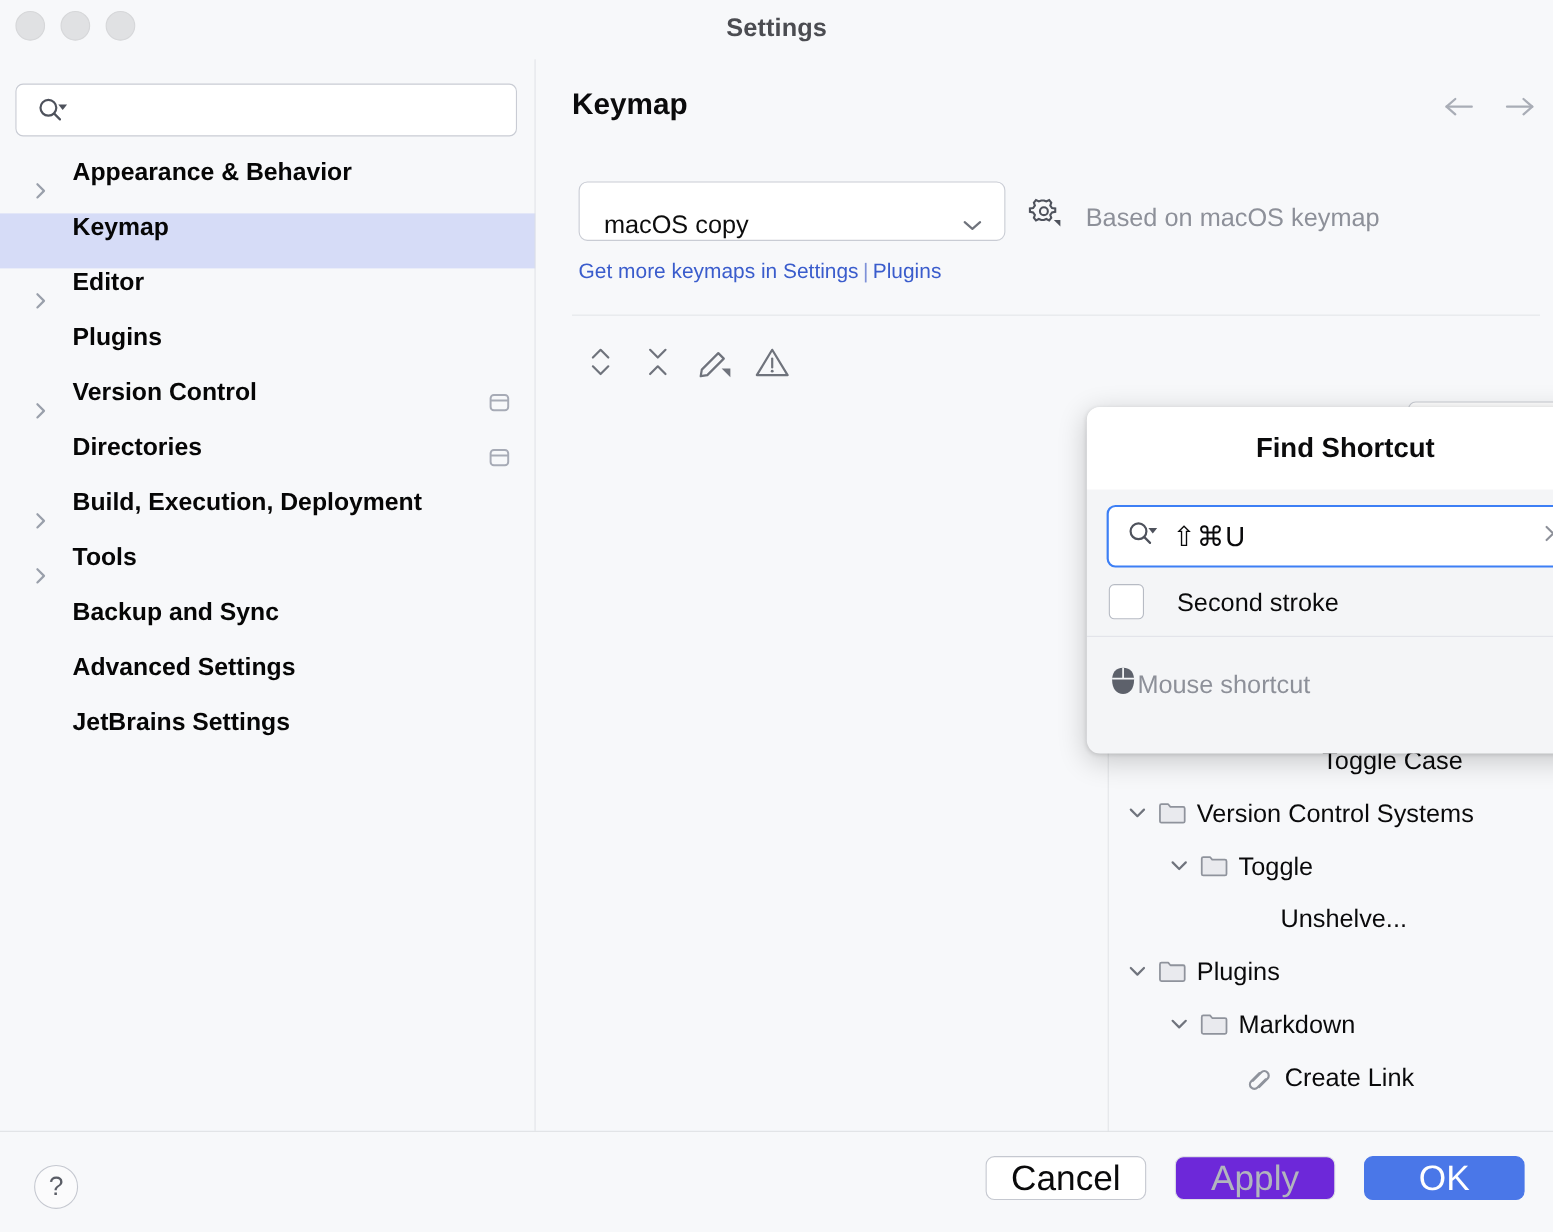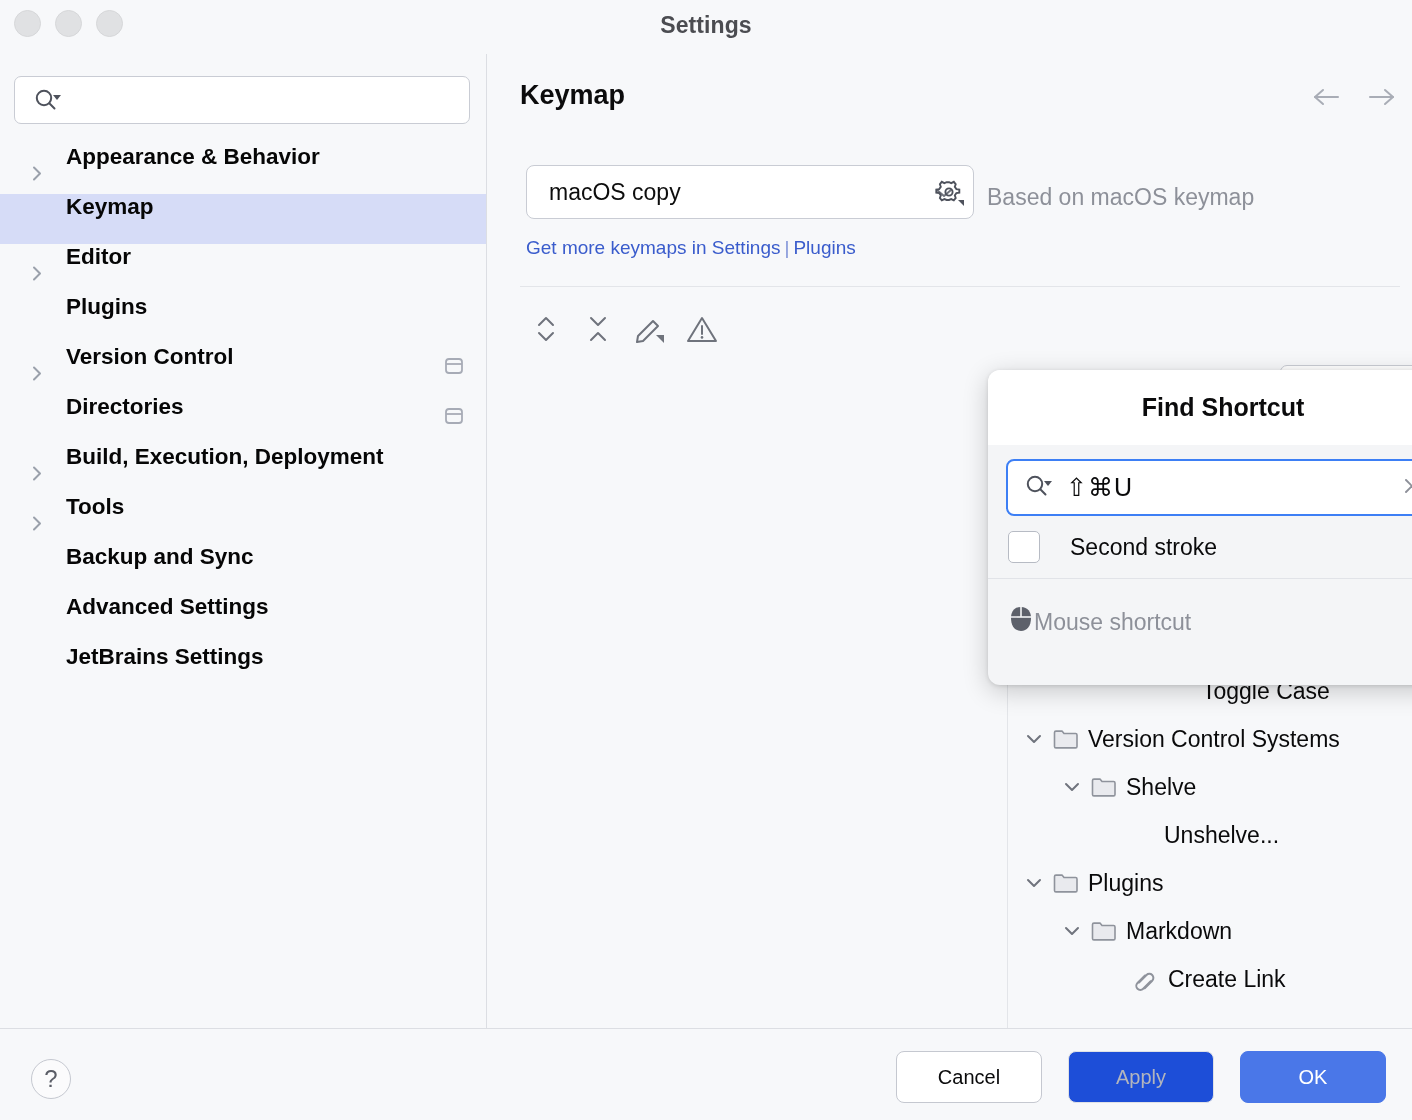--- a/index.html
+++ b/index.html
@@ -44,23 +44,23 @@
   }
   .scope-icon { position: absolute; right: 22px; top: 50%; transform: translateY(-50%); }
 
   
   .main { position: absolute; left: 487px; top: 54px; width: 925px; height: 974px; background: #f7f8fa; }
   .page-title { position: absolute; left: 33px; top: 26px; font-size: 27px; font-weight: bold; color: #0b0b0c; }
   .nav-arrows { position: absolute; right: 15px; top: 32px; display: flex; gap: 26px; }
   .nav-arrow { width: 30px; height: 22px; cursor: default; }
 
   .keymap-select {
-    position: absolute; left: 39px; top: 111px; width: 448px; height: 54px;
+    position: absolute; left: 39px; top: 111px; width: 388px; height: 54px;
     background: #ffffff; border: 1px solid #c9ccd4; border-radius: 8px;
-    display: flex; align-items: center; justify-content: space-between;
+    display: flex; align-items: flex-end; justify-content: space-between;
     padding: 0 18px 0 22px; font-size: 23px; color: #0d0d0d;
   }
   .gear-btn { position: absolute; left: 447px; top: 124px; }
   .based-on { position: absolute; left: 500px; top: 130px; font-size: 23px; color: #8d9099; }
   .get-more { position: absolute; left: 39px; top: 183px; font-size: 19px; color: #3a5ccc; }
   .get-more .sep { color: #7e91d8; padding: 0 4px; }
 
   .hr-top { position: absolute; left: 33px; top: 232px; width: 880px; height: 1px; background: #e3e5e9; }
 
   .toolbar { position: absolute; left: 33px; top: 248px; width: 880px; height: 54px; display: flex; align-items: center; }
@@ -113,25 +113,25 @@
   .footer-divider { position: absolute; left: 0; top: 1028px; width: 1412px; height: 1px; background: #dcdee3; }
   .footer { position: absolute; left: 0; top: 1029px; width: 1412px; height: 91px; background: #f7f8fa; }
   .help-btn {
     position: absolute; left: 31px; top: 1059px; width: 40px; height: 40px;
     border: 1.5px solid #c5c8d0; border-radius: 50%; background: #fbfbfc;
     display: flex; align-items: center; justify-content: center;
     font-size: 24px; color: #5a5d66;
   }
   .btns { position: absolute; right: 26px; top: 1051px; display: flex; gap: 26px; }
   .btn {
-    height: 52px; min-width: 146px; border-radius: 8px; font-size: 20px;
+    height: 40px; min-width: 146px; border-radius: 8px; font-size: 32px;
     display: flex; align-items: center; justify-content: center;
   }
   .btn-cancel { background: #ffffff; border: 1px solid #c5c8d0; color: #0a0a0b; }
-  .btn-apply { background: #1d4ed8; border: 1px solid #dfe1e6; color: #b2b5bd; }
+  .btn-apply { background: #6d28d9; border: 1px solid #dfe1e6; color: #b2b5bd; }
   .btn-ok { background: #4a77e8; border: 1px solid #4a77e8; color: #ffffff; }
 </style>
 </head>
 <body>
 
 <div class="window">
 
   <div class="titlebar">
     <div class="traffic">
       <div class="tl"></div>
@@ -386,21 +386,21 @@
           <span class="tw">
             <svg width="20" height="14" viewBox="0 0 20 14">
               <polyline points="4,4 10,10 16,4" fill="none" stroke="#70747d" stroke-width="2" stroke-linecap="round" stroke-linejoin="round"></polyline>
             </svg>
           </span>
           <span class="folder-ico">
             <svg width="28" height="24" viewBox="0 0 28 24">
               <path d="M2.5 19.5 V5.5 a1.4 1.4 0 0 1 1.4 -1.4 H10 l2 2.4 h11.6 a1.4 1.4 0 0 1 1.4 1.4 V19.5 a1.4 1.4 0 0 1 -1.4 1.4 H3.9 a1.4 1.4 0 0 1 -1.4 -1.4 z" fill="#e9eaee" stroke="#8f939c" stroke-width="1.6" stroke-linejoin="round"></path>
             </svg>
           </span>
-          <span class="tree-label">Shelve</span>
+          <span class="tree-label">Toggle</span>
         </div>
         <div class="tree-row">
           <span style="width:84px;flex:0 0 84px"></span>
           <span class="tw"></span>
           <span style="width:30px;flex:0 0 30px"></span>
           <span class="tree-label">Unshelve...</span>
         </div>
         <div class="tree-row">
           <span style="width:8px;flex:0 0 8px"></span>
           <span class="tw">

